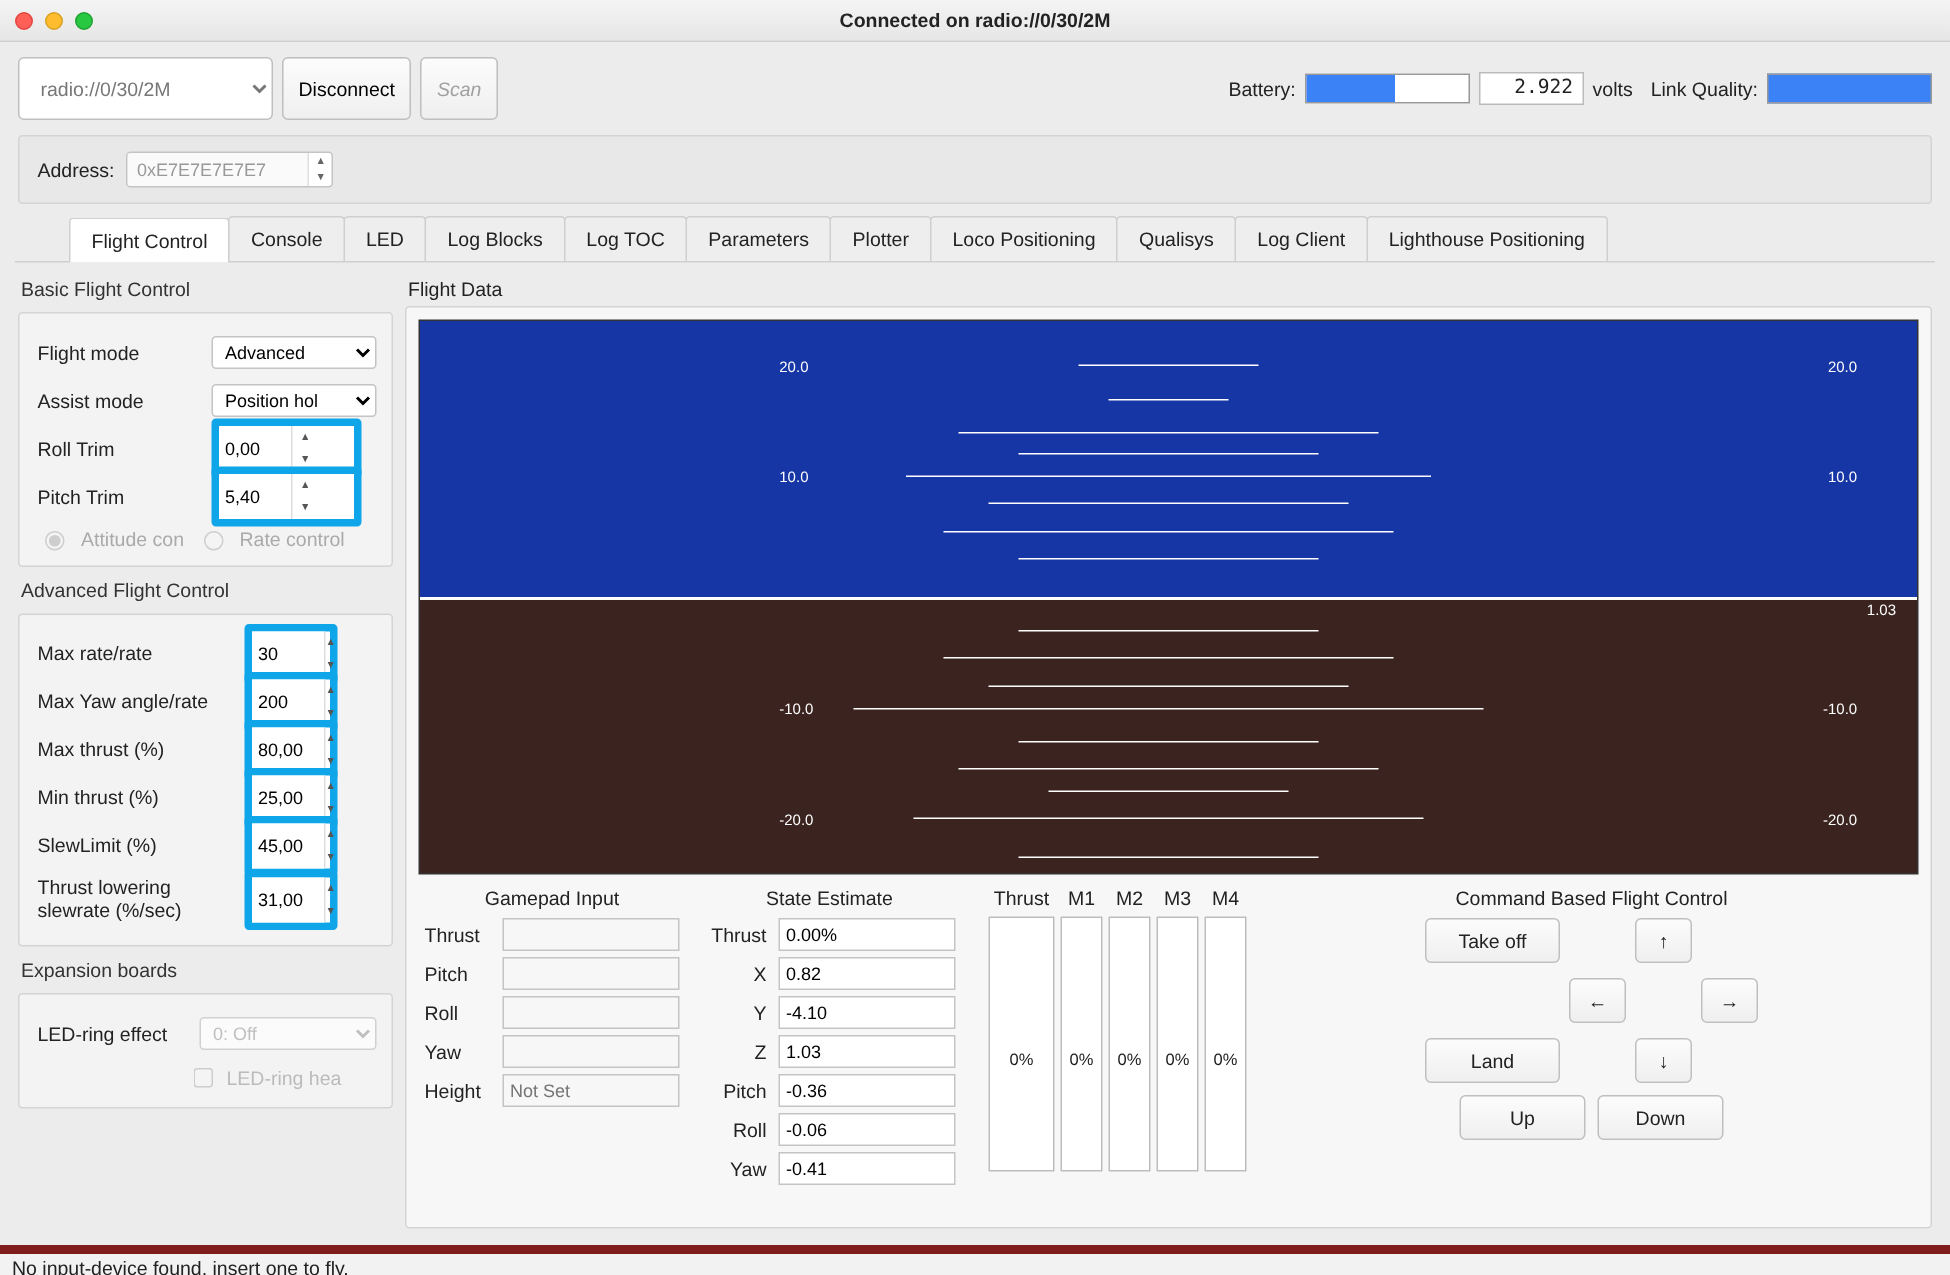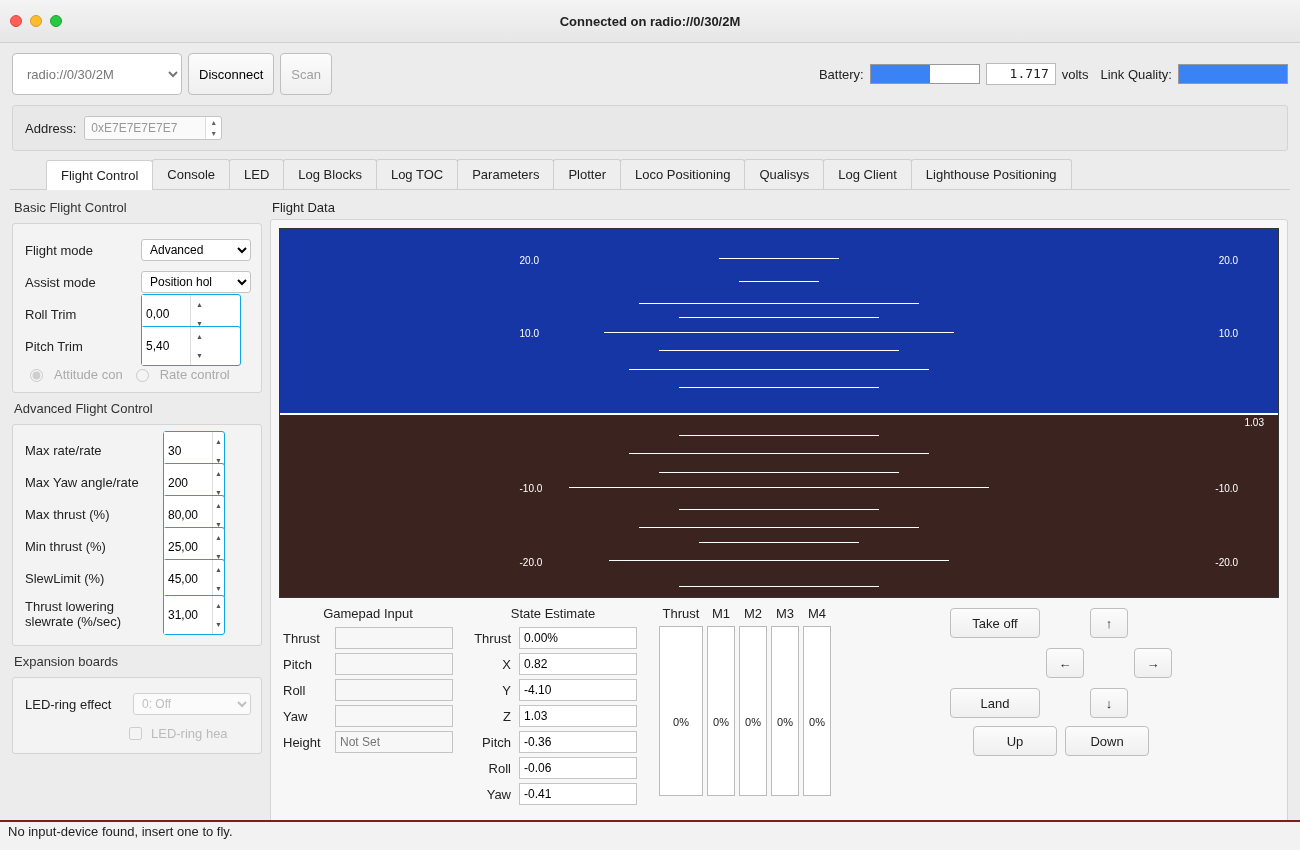--- a/index.html
+++ b/index.html
@@ -1,29 +1,29 @@
 <!DOCTYPE html>
 <html><head>
 <meta charset="utf-8">
 <style>
   * { box-sizing: border-box; font-family: -apple-system, "Segoe UI", Arial, sans-serif; }
   body { margin:0; background:#ececec; width:1300px; height:850px; overflow:hidden; font-size:13px; color:#222; }
   
-  .titlebar { height:43px; background:linear-gradient(#f4f4f4,#e6e6e6); border-bottom:1px solid #cfcfcf; display:flex; align-items:center; padding:0 10px; position:relative;}
+  .titlebar { height:28px; background:linear-gradient(#f4f4f4,#e6e6e6); border-bottom:1px solid #cfcfcf; display:flex; align-items:center; padding:0 10px; position:relative;}
   .traffic { display:flex; gap:8px; }
   .tl-btn { width:12px; height:12px; border-radius:50%; }
   .tl-red{background:#ff5f57;border:1px solid #e14640;}
   .tl-yel{background:#febc2e;border:1px solid #d8a020;}
   .tl-grn{background:#28c840;border:1px solid #1fa232;}
   .title-text{ position:absolute; left:0; right:0; text-align:center; font-weight:600; font-size:13px; }
   
   .toolbar { display:flex; align-items:center; padding:10px 12px 6px 12px; gap:6px;}
   select.combo, .btn { height:42px; border:1px solid #bfbfbf; border-radius:4px; background:#fff; font-size:13px; padding:0 10px;}
   .btn { background:linear-gradient(#fcfcfc,#efefef); cursor:pointer;}
-  .btn:disabled { color:#a0a0a0; }
+  .btn:disabled { color:#a0a0a0;font-style:italic; }
   .combo { min-width:170px; color:#777;}
   .spacer{flex:1;}
   .battery-bar{ width:110px; height:20px; border:1px solid #999; background:#fff; position:relative;}
   .battery-fill{ position:absolute; left:0; top:0; bottom:0; background:#3b82f6;}
   .volt-box{ width:70px; height:22px; border:1px solid #bbb; background:#fff; text-align:right; padding:2px 6px; font-family:monospace;}
   .link-bar{ width:110px; height:20px; border:1px solid #999; background:#3b82f6;}
   
   .address-row{ margin:4px 12px 8px 12px; padding:10px 12px; border:1px solid #d4d4d4; border-radius:3px; background:#e8e8e8; display:flex; align-items:center; gap:8px;}
   .spin-box{ display:flex; align-items:center; border:1px solid #c4c4c4; border-radius:3px; background:#fff; height:24px;}
   .spin-box input{ border:none; outline:none; padding:0 6px; width:120px; height:100%; font-size:12px; color:#999;}
@@ -34,21 +34,21 @@
   .tab { padding:7px 14px; border:1px solid #cfcfcf; border-bottom:none; margin-right:-1px; background:#eee; cursor:pointer; border-top-left-radius:3px; border-top-right-radius:3px; font-size:13px;}
   .tab.active{ background:#fff; position:relative; top:1px; font-weight:500;}
   
   .content{ display:flex; padding:8px 12px 4px 12px; gap:8px; height:648px;}
   .left-col{ width:250px; display:flex; flex-direction:column; gap:6px;}
   .group-title{ font-size:13px; color:#333; margin:2px 0 2px 2px;}
   .group-box{ border:1px solid #d4d4d4; border-radius:3px; background:#f3f3f3; padding:10px 10px 10px 12px;}
   .form-row{ display:flex; align-items:center; height:32px; gap:8px;}
   .form-row label{ width:108px; font-size:13px;}
   .sel{ flex:1; height:22px; border:1px solid #c4c4c4; border-radius:3px; background:#fff; font-size:12px; padding:0 4px;}
-  .spin{ display:flex; border:1px solid #0ea5e9; border-radius:3px; background:#fff; height:40px; width:70px;}
+  .spin{ display:flex; border:5px solid #0ea5e9; border-radius:3px; background:#fff; height:40px; width:70px;}
   .spin input{ border:none; width:48px; padding:0 4px; font-size:12px;}
   .spin .arrs{ width:18px; border-left:1px solid #ddd; display:flex; flex-direction:column;}
   .spin .arrs div{flex:1; font-size:7px; display:flex; align-items:center; justify-content:center; color:#555;}
   .radio-row{ display:flex; gap:8px; align-items:center; color:#aaa; font-size:13px; padding-top:4px;}
   .radio-row input{accent-color:#888;}
   .adv .form-row label{ width:130px; font-size:13px; line-height:1.15;}
   .adv .spin{ width:62px;}
   .exp .form-row label{width:100px;}
   .chk-row{ display:flex; align-items:center; gap:6px; color:#bbb; padding:4px 0 0 100px; font-size:13px;}
   
@@ -73,21 +73,21 @@
   .motor-col .mtitle{ font-size:13px; height:20px;}
   .motor-col .mbar{ width:28px; height:170px; border:1px solid #bbb; background:#fff; position:relative;}
   .motor-col .mbar.thrust{ width:44px;}
   .motor-col .mval{ position:absolute; bottom:40%; left:0; right:0; text-align:center; font-size:11px;}
   .cmd{ flex:1;}
   .cmd-grid{ display:grid; grid-template-columns:90px 38px 38px 38px; grid-auto-rows:34px; gap:6px; align-items:center; justify-content:center;}
   .cmd .btn2{ height:30px; border:1px solid #bfbfbf; border-radius:4px; background:linear-gradient(#fcfcfc,#efefef); font-size:13px; cursor:pointer; display:flex; align-items:center; justify-content:center;}
   .updown{ display:flex; gap:8px; justify-content:center; margin-top:6px;}
   .updown .btn2{ width:84px;}
   
-  .statusbar{ position:absolute; left:0; right:0; bottom:0; height:30px; padding:2px 8px; font-size:13px; border-top:2px solid #7f1d1d; background:#f2f2f2;}
+  .statusbar{ position:absolute; left:0; right:0; bottom:0; height:20px; padding:2px 8px; font-size:13px; border-top:6px solid #7f1d1d; background:#f2f2f2;}
 </style>
 </head>
 <body>
 
 <div class="titlebar">
   <div class="traffic">
     <div class="tl-btn tl-red"></div>
     <div class="tl-btn tl-yel"></div>
     <div class="tl-btn tl-grn"></div>
   </div>
@@ -98,21 +98,21 @@
   <select class="combo">
     <option>radio://0/30/2M</option>
   </select>
   <button class="btn">Disconnect</button>
   <button class="btn" disabled="">Scan</button>
   <div class="spacer"></div>
   <span>Battery:</span>
   <div class="battery-bar">
     <div class="battery-fill" style="width:55%"></div>
   </div>
-  <div class="volt-box">1.717</div>
+  <div class="volt-box">2.922</div>
   <span>volts</span>
   <span style="margin-left:6px;">Link Quality:</span>
   <div class="link-bar"></div>
 </div>
 
 <div class="address-row">
   <span>Address:</span>
   <div class="spin-box">
     <input disabled="" value="0xE7E7E7E7E7" style="">
     <div class="spin-arrows">
@@ -378,20 +378,21 @@
             <div class="motor-col">
                 <div class="mtitle">M4</div>
                 <div class="mbar">
                   <div class="mval">0%</div>
                 </div>
               </div>
           </div>
         </div>
 
         <div class="panel cmd">
+          <div class="panel-title">Command Based Flight Control</div>
           <div class="cmd-grid">
             <div class="btn2">Take off</div>
             <div></div>
             <div class="btn2">↑</div>
             <div></div>
             <div></div>
             <div class="btn2">←</div>
             <div></div>
             <div class="btn2">→</div>
             <div class="btn2">Land</div>

